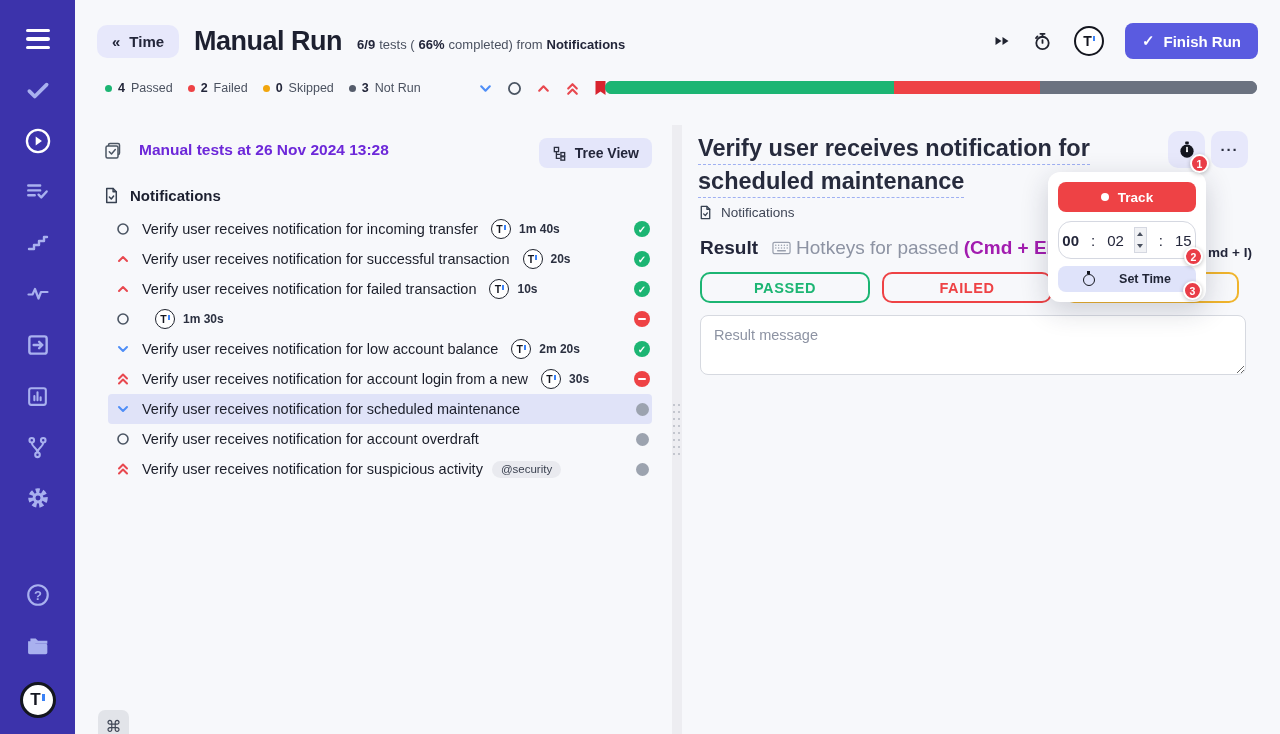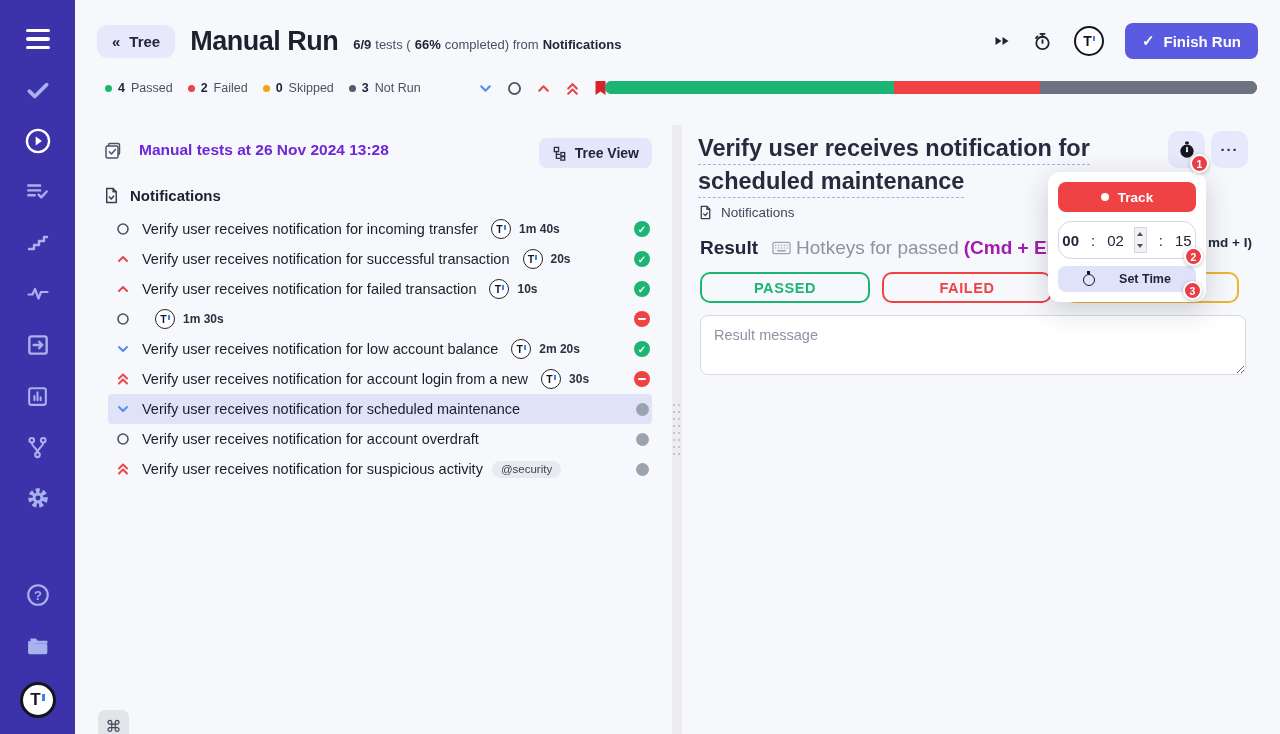--- a/index.html
+++ b/index.html
@@ -87,21 +87,21 @@
   .d-title span{border-bottom:1.8px dashed #9fb0f2;padding-bottom:3px}
   .icon-btn{position:absolute;width:37px;height:37px;background:#e7e8fb;border-radius:10px;
     display:flex;align-items:center;justify-content:center;border:none;cursor:pointer}
   .timer-btn{left:486px;top:6px}
   .menu-btn{left:529px;top:6px;font-weight:800;font-size:15px;letter-spacing:1px;color:#2a2e3e}
   .breadcrumb{position:absolute;left:16px;top:80px;display:flex;gap:8px;align-items:center;font-size:13.5px;color:#3f4656}
   .result-row{position:absolute;left:18px;top:112px;display:flex;align-items:center;gap:14px}
   .result-heading{font-size:19px;font-weight:800;color:#23263a}
   .hotkeys{display:flex;gap:5px;font-size:19px;color:#8d93a3;align-items:center}
   .hotkeys b{color:#a21caf}
-  .hotkeys-frag{position:absolute;left:526px;top:110px;font-size:13.5px;font-weight:700;color:#23263a}
+  .hotkeys-frag{position:absolute;left:526px;top:120px;font-size:13.5px;font-weight:700;color:#23263a}
   .result-buttons{position:absolute;left:18px;top:147px;display:flex;gap:12px}
   .rbtn{width:170px;height:31px;border-radius:10px;border:2px solid;background:transparent;
     display:flex;align-items:center;justify-content:center;font-size:14.5px;font-weight:800;letter-spacing:0.6px;cursor:pointer}
   .rbtn.passed{border-color:#1cb573;color:#1cb573}
   .rbtn.failed{border-color:#ee4245;color:#ee4245}
   .rbtn.skipped{border-color:#f0b42c;color:#f0b42c;width:175px}
   .result-msg{position:absolute;left:18px;top:190px;width:546px;height:60px;border:1px solid #d6d9e0;
     border-radius:8px;background:#fff;padding:11px 13px;font-size:14.5px;color:#20232f;resize:both;
     font-family:"Liberation Sans", sans-serif}
   .result-msg::placeholder{color:#8d93a3}
@@ -210,21 +210,21 @@
   <span class="sb-icon sb-logo">
       <b>T</b>
       <i class="blue-tick"></i>
     </span>
 </nav>
 
 <header class="topbar">
   <div class="row1">
     <button class="runs-btn">
       <span>«</span>
-      <span>Tree</span>
+      <span>Time</span>
     </button>
     <h1 class="main-title">Manual Run</h1>
     <div class="subtitle">
       <b>6/9</b>
       <span>tests (</span>
       <b>66%</b>
       <span>completed) from</span>
       <b>Notifications</b>
     </div>
     <div class="top-actions">

